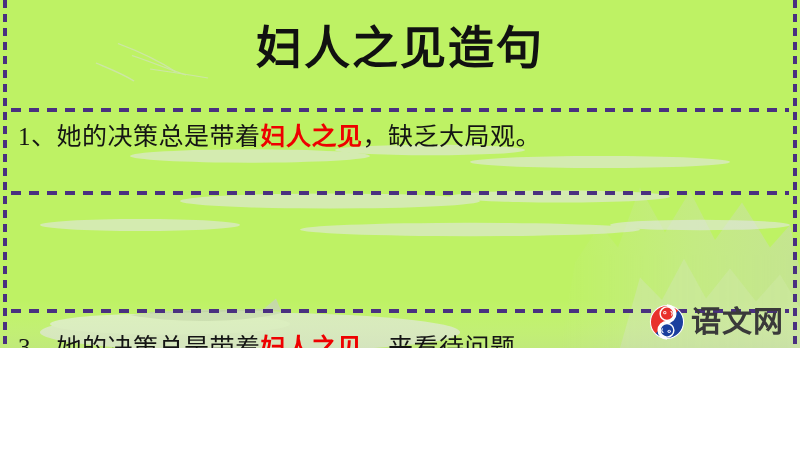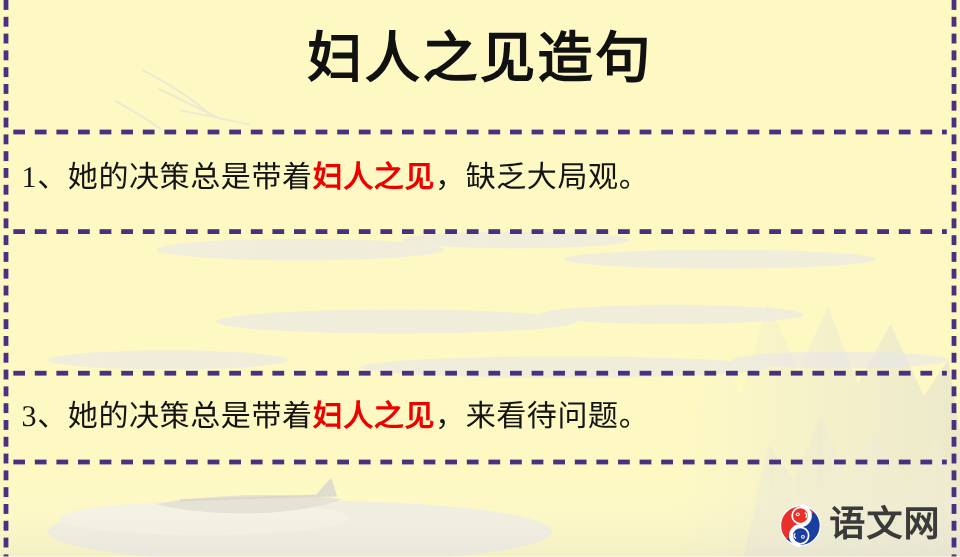--- a/index.html
+++ b/index.html
@@ -7,22 +7,22 @@
   body{
     width:800px;height:464px;
     background:#ffffff;
     font-family:"Liberation Serif","DejaVu Serif",serif;
     overflow:hidden;
   }
 
   
   #page{
     position:relative;
-    width:800px;height:464px;
-    background:#fef9c3;
+    width:800px;height:348px;
+    background:#bef264;
     box-sizing:border-box;
     overflow:hidden;
   }
 
   
   .edge-dash{
     position:absolute;top:0;bottom:0;width:4px;
     background-image:linear-gradient(to bottom,
         var(--dash) 0 8px, transparent 8px 14px);
     background-size:4px 14px;
@@ -160,21 +160,21 @@
   <div class="edge-dash left"></div>
   <div class="edge-dash right"></div>
 
   <div id="title">妇人之见造句</div>
 
   <div class="rule" style="top:108px"></div>
   <div class="rule" style="top:191px"></div>
   <div class="rule" style="top:309px"></div>
   <div class="rule" style="top:383px"></div>
 
-  <div class="sentence" style="top:128px">
+  <div class="sentence" style="top:116px">
     <span>1、</span><span>她的决策总是带着</span><span class="kw" style="color: rgb(238, 0, 0);">妇人之见</span><span>，缺乏大局观。</span>
   </div>
 
 
   <div class="sentence" style="top:327px">
     <span>3、</span><span>她的决策总是带着</span><span class="kw" style="color: rgb(238, 0, 0);">妇人之见</span><span>，来看待问题。</span>
   </div>
 
   <div id="logo">
     <svg class="mark" viewBox="0 0 100 100">

